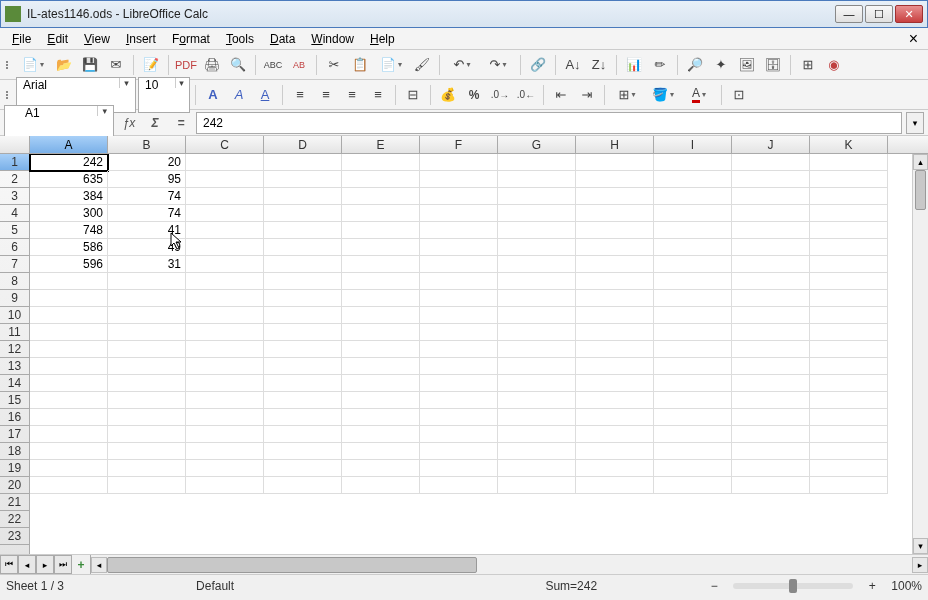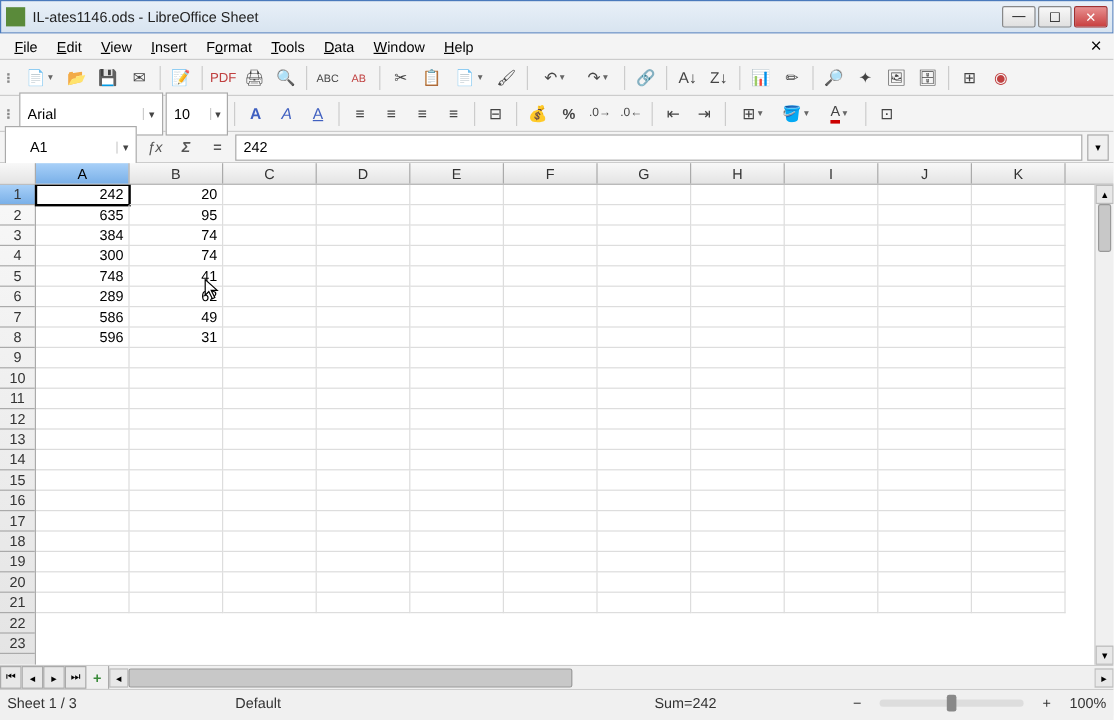--- a/index.html
+++ b/index.html
@@ -21,21 +21,21 @@
 
 
 .toolbar { height: 30px; background: #f4f4f4; border-bottom: 1px solid #ccc; display: flex; align-items: center; padding: 2px 4px; gap: 2px; }
 .tbtn { width: 24px; height: 24px; border: 1px solid transparent; display: flex; align-items: center; justify-content: center; cursor: pointer; font-size: 13px; color: #444; border-radius: 2px; }
 .tsep { width: 1px; height: 20px; background: #ccc; margin: 0 3px; }
 .tbtn.drop { width: 34px; }
 .tbtn .dd { font-size: 8px; margin-left: 2px; color: #666; }
 .handle { width: 6px; display: flex; flex-direction: column; gap: 1px; align-items: center; margin-right: 4px; cursor: move; }
 .handle span { width: 2px; height: 2px; background: #888; }
 
-.combo { height: 36px; border: 1px solid #aaa; background: #fff; display: flex; align-items: center; padding: 0 2px 0 6px; }
+.combo { height: 36px; border: 1px solid #aaa; background: #fff; display: flex; align-items: flex-start; padding: 0 2px 0 6px; }
 .combo input { border: none; outline: none; font-size: 12px; width: 100%; }
 .combo .dd { width: 16px; text-align: center; font-size: 9px; color: #444; cursor: pointer; border-left: 1px solid #ccc; }
 
 
 .formulabar { height: 26px; background: #f4f4f4; border-bottom: 1px solid #ccc; display: flex; align-items: center; padding: 2px 4px; gap: 4px; }
 .cellref { width: 110px; padding-left: 20px; }
 .fbtn { width: 22px; height: 22px; display: flex; align-items: center; justify-content: center; cursor: pointer; font-style: italic; color: #555; }
 .formula-input { flex: 1; height: 22px; border: 1px solid #aaa; background: #fff; padding: 0 6px; display: flex; align-items: center; }
 .formula-dd { width: 18px; height: 22px; border: 1px solid #aaa; background: #f0f0f0; display: flex; align-items: center; justify-content: center; font-size: 9px; cursor: pointer; }
 
@@ -78,21 +78,21 @@
 .statusbar .spacer { flex: 1; }
 .zoomslider { width: 120px; height: 6px; background: #ddd; position: relative; border-radius: 3px; }
 .zoomslider .zthumb { position: absolute; left: 50%; top: -4px; width: 8px; height: 14px; background: #888; border-radius: 2px; transform: translateX(-50%); }
 .zbtn { width: 14px; text-align: center; cursor: pointer; }
 </style>
 </head>
 <body>
 
 <div class="titlebar">
   <div class="icon"></div>
-  <div class="title">IL-ates1146.ods - LibreOffice Sheet</div>
+  <div class="title">IL-ates1146.ods - LibreOffice Calc</div>
   <div class="winbtns">
     <div class="winbtn">—</div>
     <div class="winbtn">☐</div>
     <div class="winbtn close">✕</div>
   </div>
 </div>
 
 <div class="menubar">
   <div class="menuitem"><u>F</u><span></span>ile</div>
   <div class="menuitem"><u>E</u>dit</div>
@@ -325,33 +325,20 @@
           <div class="cell"></div>
           <div class="cell"></div>
           <div class="cell"></div>
           <div class="cell"></div>
           <div class="cell"></div>
           <div class="cell"></div>
           <div class="cell"></div>
           <div class="cell"></div>
         </div>
         <div class="row">
-          <div class="cell">289</div>
-          <div class="cell">62</div>
-          <div class="cell"></div>
-          <div class="cell"></div>
-          <div class="cell"></div>
-          <div class="cell"></div>
-          <div class="cell"></div>
-          <div class="cell"></div>
-          <div class="cell"></div>
-          <div class="cell"></div>
-          <div class="cell"></div>
-        </div>
-        <div class="row">
           <div class="cell">586</div>
           <div class="cell">49</div>
           <div class="cell"></div>
           <div class="cell"></div>
           <div class="cell"></div>
           <div class="cell"></div>
           <div class="cell"></div>
           <div class="cell"></div>
           <div class="cell"></div>
           <div class="cell"></div>

